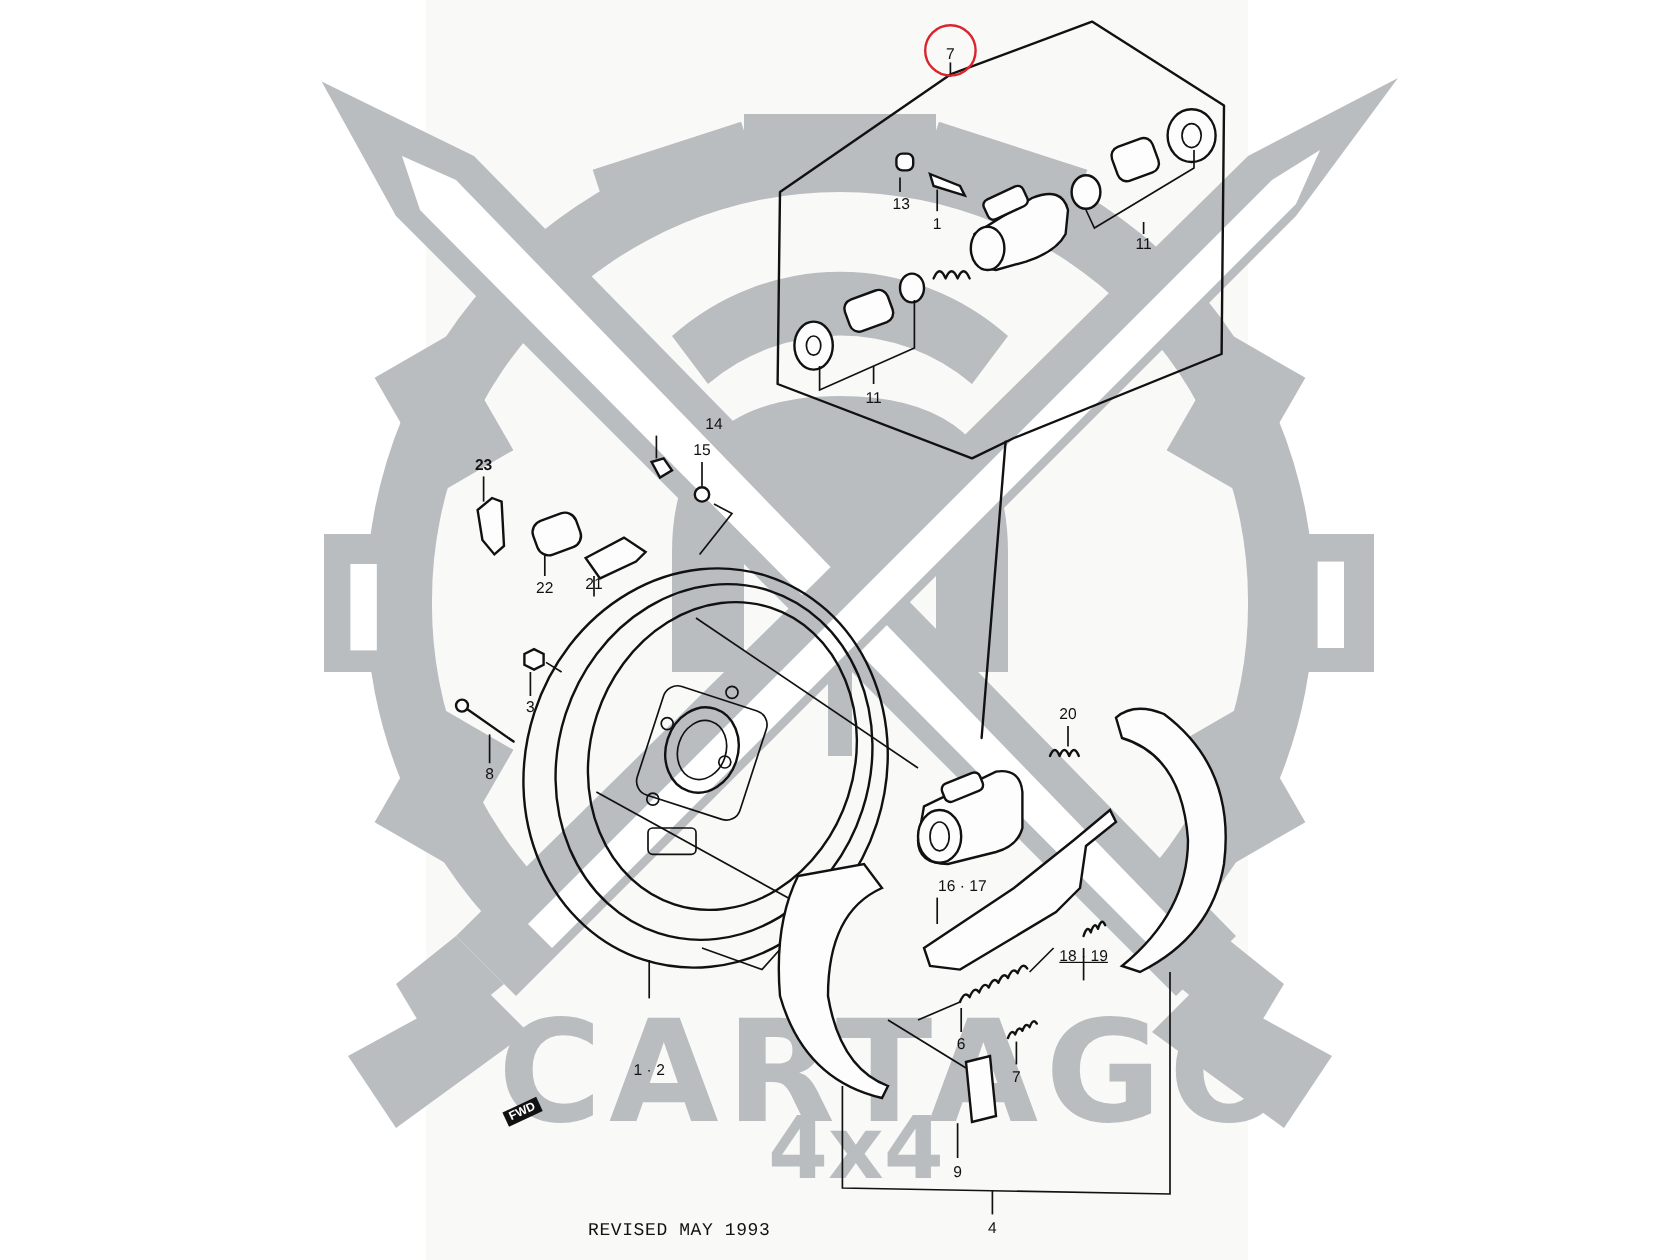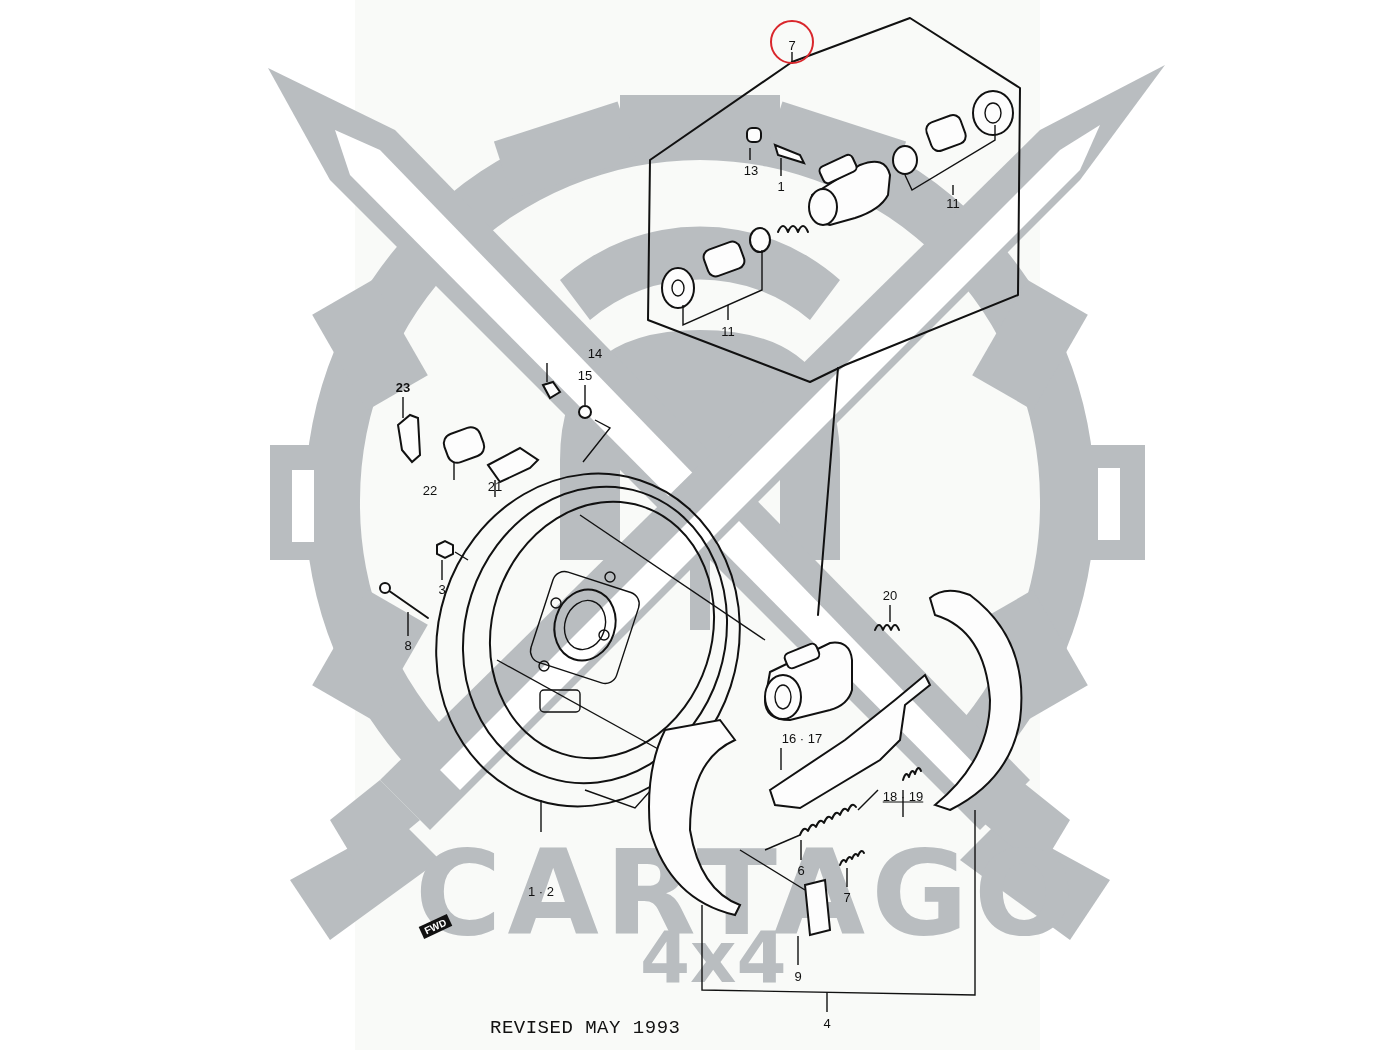--- a/index.html
+++ b/index.html
@@ -5,21 +5,21 @@
   html, body { margin:0; padding:0; }
   body { width:1400px; height:1050px; position:relative; overflow:hidden; background:#ffffff; font-family:"Liberation Sans", sans-serif; }
   .paper { position:absolute; left:355px; top:0; width:685px; height:1050px; background:#f9faf8; }
   svg.layer { position:absolute; left:0; top:0; width:1400px; height:1050px; }
   .wm { fill:#b9bdc0; }
   .wm-hole { fill:#ffffff; }
   .ln { fill:none; stroke:#111; stroke-width:2; stroke-linejoin:round; stroke-linecap:round; }
   .ln-thin { fill:none; stroke:#111; stroke-width:1.4; }
   .part { fill:#fdfdfd; stroke:#111; stroke-width:2; }
   .lbl { position:absolute; font-family:"Liberation Sans", sans-serif; font-size:13px; color:#111; white-space:nowrap; transform:translate(-50%,-50%); }
-  .revised { position:absolute; left:490px; top:1017px; font-family:"Liberation Mono", monospace; font-size:19px; color:#111; letter-spacing:0.5px; }
+  .revised { position:absolute; left:490px; top:1017px; font-family:"Liberation Mono", monospace; font-size:15px; color:#111; letter-spacing:0.5px; }
   .wm-text { position:absolute; font-family:"DejaVu Sans", sans-serif; font-weight:bold; color:#b9bdc0; white-space:nowrap; }
   .callout-ring { position:absolute; left:770px; top:20px; width:44px; height:44px; border:2px solid #d9262c; border-radius:50%; box-sizing:border-box; }
   .fwd { position:absolute; left:420px; top:920px; font-family:"Liberation Sans", sans-serif; font-size:10px; font-weight:bold; color:#fff; background:#111; padding:1px 4px; transform:rotate(-25deg); }
 </style>
 </head>
 <body>
 
 <div class="paper"></div>
 
 <svg class="layer" viewBox="0 0 1400 1050">
@@ -162,21 +162,21 @@
 <div class="callout-ring"></div>
 
 <div class="lbl" style="left:792px; top:45px;">7</div>
 <div class="lbl" style="left:751px; top:170px;text-align:center;">13</div>
 <div class="lbl" style="left:781px; top:186px;">1</div>
 <div class="lbl" style="left:953px; top:203px;">11</div>
 <div class="lbl" style="left:728px; top:331px;">11</div>
 <div class="lbl" style="left:547px; top:353px;margin-left:48px;">14</div>
 <div class="lbl" style="left:585px; top:375px;">15</div>
 <div class="lbl" style="left:403px; top:387px;font-weight:bold;">23</div>
-<div class="lbl" style="left:430px; top:490px;text-align:right;">22</div>
+<div class="lbl" style="left:454px; top:490px;text-align:right;">22</div>
 <div class="lbl" style="left:495px; top:486px;">21</div>
 <div class="lbl" style="left:442px; top:589px;">3</div>
 <div class="lbl" style="left:408px; top:645px;">8</div>
 <div class="lbl" style="left:890px; top:595px;">20</div>
 <div class="lbl" style="left:802px; top:738px;">16 · 17</div>
 <div class="lbl" style="left:903px; top:796px;text-decoration:underline;">18 · 19</div>
 <div class="lbl" style="left:541px; top:843px;margin-top:48px;">1 · 2</div>
 <div class="lbl" style="left:801px; top:870px;">6</div>
 <div class="lbl" style="left:847px; top:897px;">7</div>
 <div class="lbl" style="left:798px; top:976px;">9</div>

